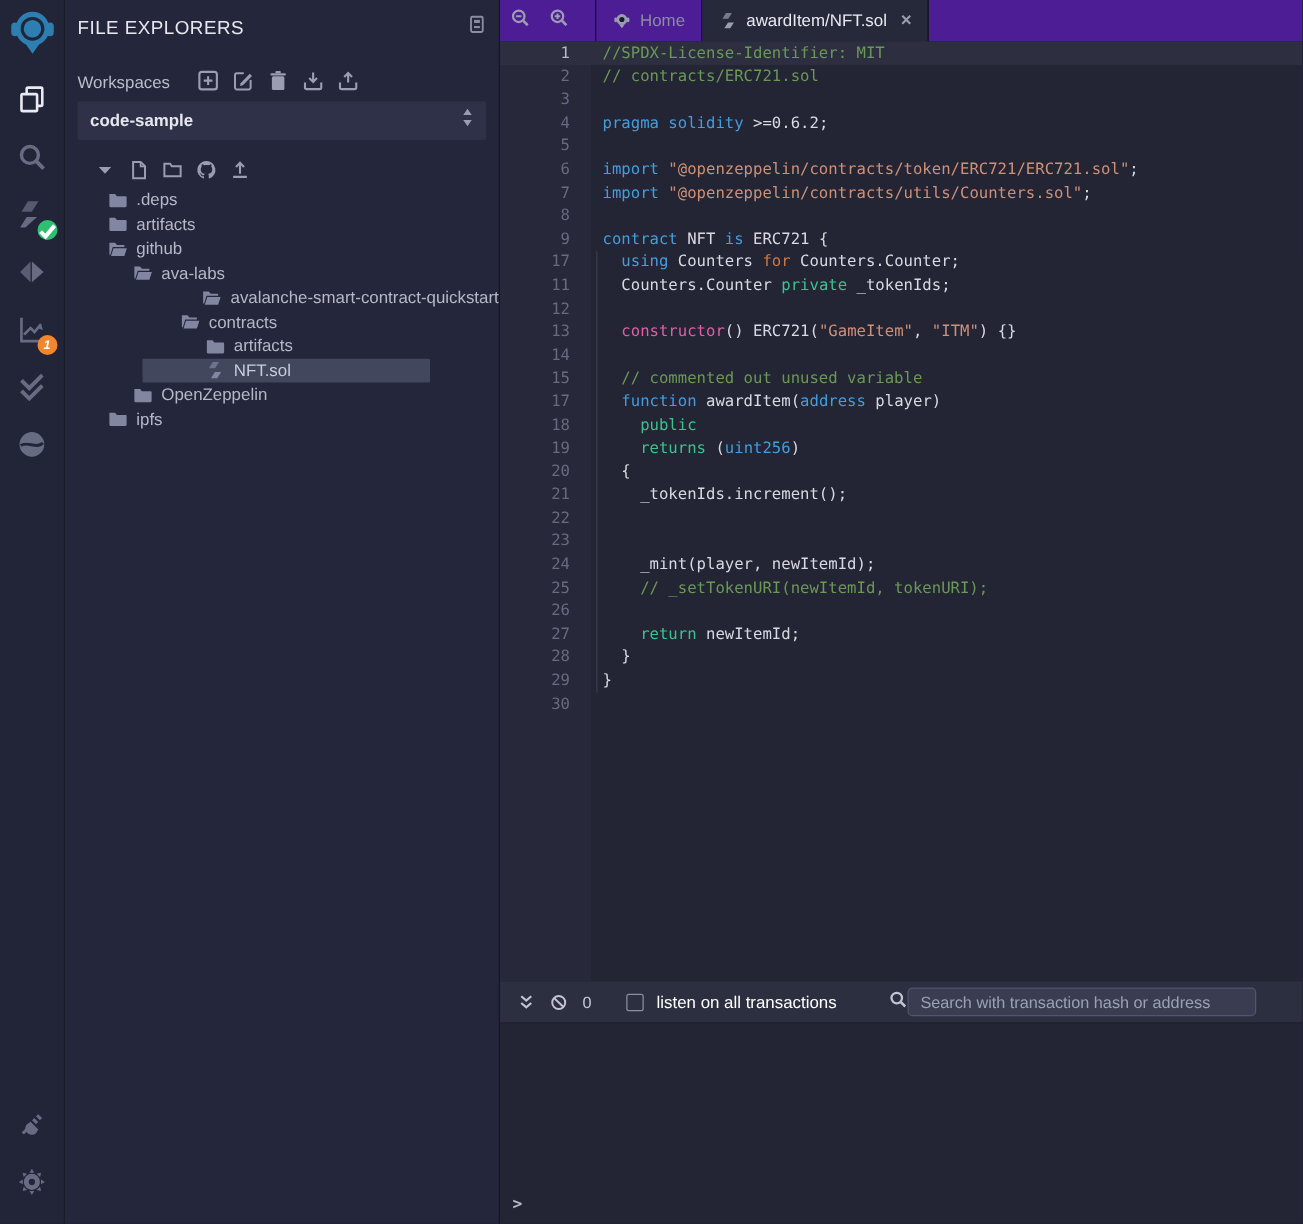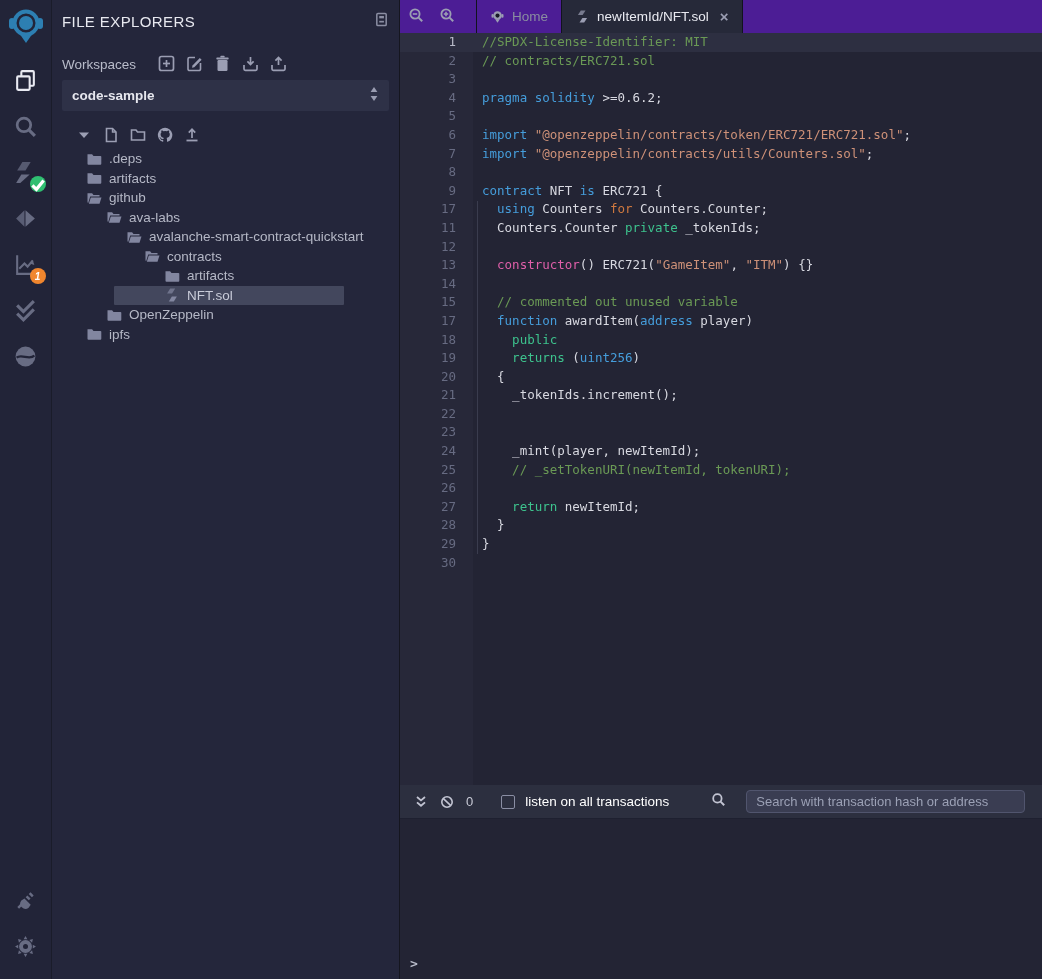--- a/index.html
+++ b/index.html
@@ -87,21 +87,21 @@
     flex-shrink:0; padding:0 10px; color:#c8cad6; }
   .tbtn { color:#c2c4d2; cursor:pointer; display:flex; align-items:center; justify-content:center;
     width:22px; height:22px; }
   .tbtn svg { width:14px; height:14px; }
   .t-count { font-size:13px; margin:0 14px 0 8px; color:#c8cad6; }
   .t-check { width:14px; height:14px; border:1px solid #8a8ea4; border-radius:2px;
     background:transparent; margin:0 10px 0 14px; cursor:pointer; flex-shrink:0; }
   .t-listen { font-size:13.5px; color:#ffffff; }
   .t-search-icon { margin-left:42px; color:#c2c4d2; }
   .t-search-icon svg { width:15px; height:15px; }
-  .t-input { margin-left:20px; width:279px; height:23px; background:#3a3d52;
+  .t-input { margin-left:0; width:279px; height:23px; background:#3a3d52;
     border:1px solid #51556e; border-radius:4px; color:#d8d9e1; font-size:13px;
     padding:0 9px; outline:none; font-family:"Liberation Sans", sans-serif; }
   .t-input::placeholder { color:#9ba0b5; }
   .terminal-body { height:161px; background:#232434; position:relative;
     font-family:"DejaVu Sans Mono", monospace; border-top:1px solid #1e2030; }
   .t-prompt { position:absolute; left:10px; bottom:8px; color:#b9bcca; font-size:13px;
     font-weight:bold; }
 </style>
 </head>
 <body>
@@ -273,21 +273,21 @@
             </svg></span>
           <span>github</span>
         </div>
         <div class="tree-row" style="padding-left: 54px;">
           <span class="ticon"><svg viewBox="0 0 16 16">
               <path d="M1.5 3.2 h4.6 l1.4 1.8 h6 v1.6 H4.2 L2.2 13 a.9 .9 0 0 1 -.7 -.9 Z" fill="currentColor"></path>
               <path d="M4.8 7.6 h10.7 l-2 6.1 H2.8 Z" fill="currentColor"></path>
             </svg></span>
           <span>ava-labs</span>
         </div>
-        <div class="tree-row" style="padding-left: 74px;">
+        <div class="tree-row" style="padding-left: 74px; justify-content: flex-end;">
           <span class="ticon"><svg viewBox="0 0 16 16">
               <path d="M1.5 3.2 h4.6 l1.4 1.8 h6 v1.6 H4.2 L2.2 13 a.9 .9 0 0 1 -.7 -.9 Z" fill="currentColor"></path>
               <path d="M4.8 7.6 h10.7 l-2 6.1 H2.8 Z" fill="currentColor"></path>
             </svg></span>
           <span>avalanche-smart-contract-quickstart</span>
         </div>
         <div class="tree-row" style="padding-left: 92px;">
           <span class="ticon"><svg viewBox="0 0 16 16">
               <path d="M1.5 3.2 h4.6 l1.4 1.8 h6 v1.6 H4.2 L2.2 13 a.9 .9 0 0 1 -.7 -.9 Z" fill="currentColor"></path>
               <path d="M4.8 7.6 h10.7 l-2 6.1 H2.8 Z" fill="currentColor"></path>
@@ -350,21 +350,21 @@
                 <path d="M5.5 11 h5 L8 14.6 Z" fill="currentColor"></path>
                 <circle cx="8" cy="7" r="2.2" fill="#171a26"></circle>
               </svg></span>
             <span>Home</span>
           </div>
           <div class="tab active">
             <span class="tab-icon"><svg viewBox="0 0 16 16">
                 <path d="M6.2 1.5 h5 l-3.1 5 h-5 Z" fill="currentColor" opacity=".7"></path>
                 <path d="M9.8 14.5 h-5 l3.1 -5 h5 Z" fill="currentColor"></path>
               </svg></span>
-            <span>newItemId/NFT.sol</span>
+            <span>awardItem/NFT.sol</span>
             <span class="tab-close">×</span>
           </div>
         </span>
     </div>
 
     <div class="editor">
       <div class="gutter-bg"></div>
       <div class="cur-line"></div>
       <div class="indent-guide" style="top:168px; height:353px;"></div>
       <div class="code-lines" id="code-lines">

